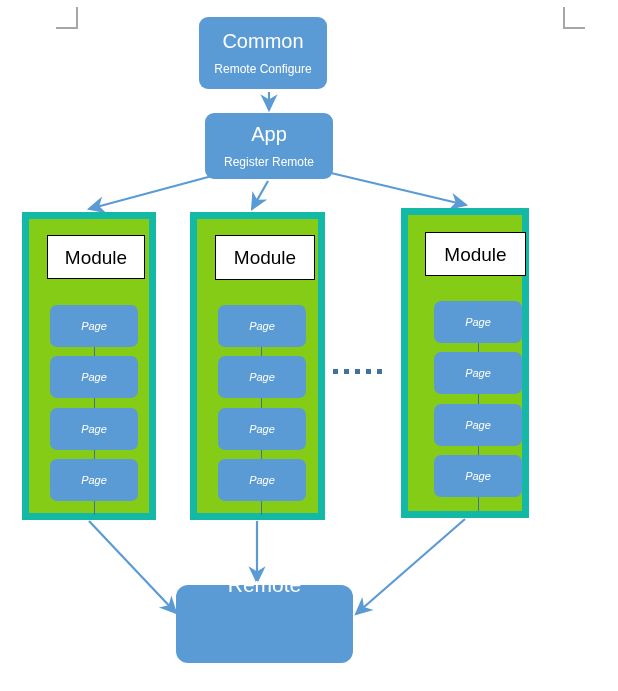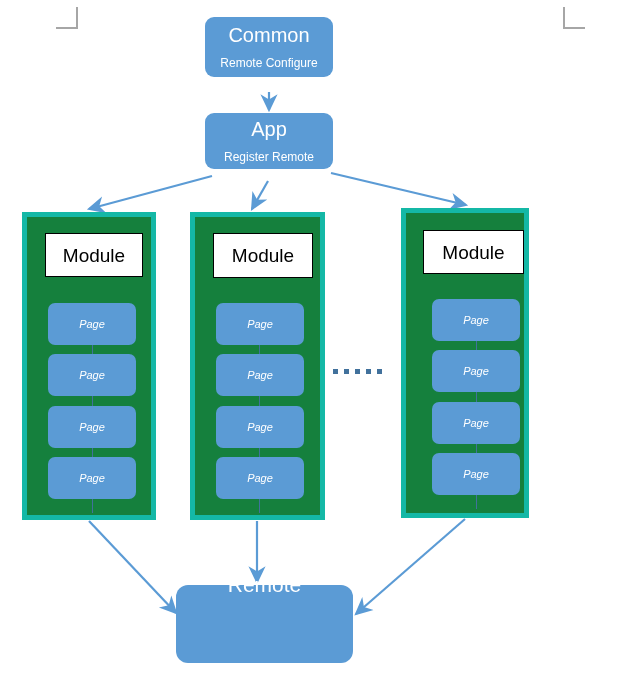--- a/index.html
+++ b/index.html
@@ -60,32 +60,32 @@
     line-height: 24px;
     font-weight: 400;
   }
   .blue-box .subtitle {
     font-size: 12px;
     line-height: 16px;
     font-weight: 400;
     margin-top: 8px;
   }
 
-  #box-common { left: 205px; top: 17px;  width: 128px; height: 60px; align-items: center; }
-  #box-app    { left: 205px; top: 113px; width: 128px; height: 56px; }
+  #box-common { left: 199px; top: 17px;  width: 128px; height: 72px; align-items: center; }
+  #box-app    { left: 205px; top: 113px; width: 128px; height: 66px; }
   #box-remote { left: 176px; top: 585px; width: 177px; height: 78px; border-radius: 12px; gap: 35px; }
   #box-remote .title    { font-size: 21px; }
   #box-remote .subtitle { font-size: 15px; margin-top: 28px; }
 
   
   .module {
     position: absolute;
     box-sizing: border-box;
-    border: 5px solid #14b8a6;
-    background: #15803d;
+    border: 7px solid #14b8a6;
+    background: #84cc16;
   }
   #module-1 { left: 22px;  top: 212px; width: 134px; height: 308px; }
   #module-2 { left: 190px; top: 212px; width: 135px; height: 308px; }
   #module-3 { left: 401px; top: 208px; width: 128px; height: 310px; }
 
   .module-header {
     position: absolute;
     box-sizing: border-box;
     border: 1px solid #000000;
     background: #ffffff;

